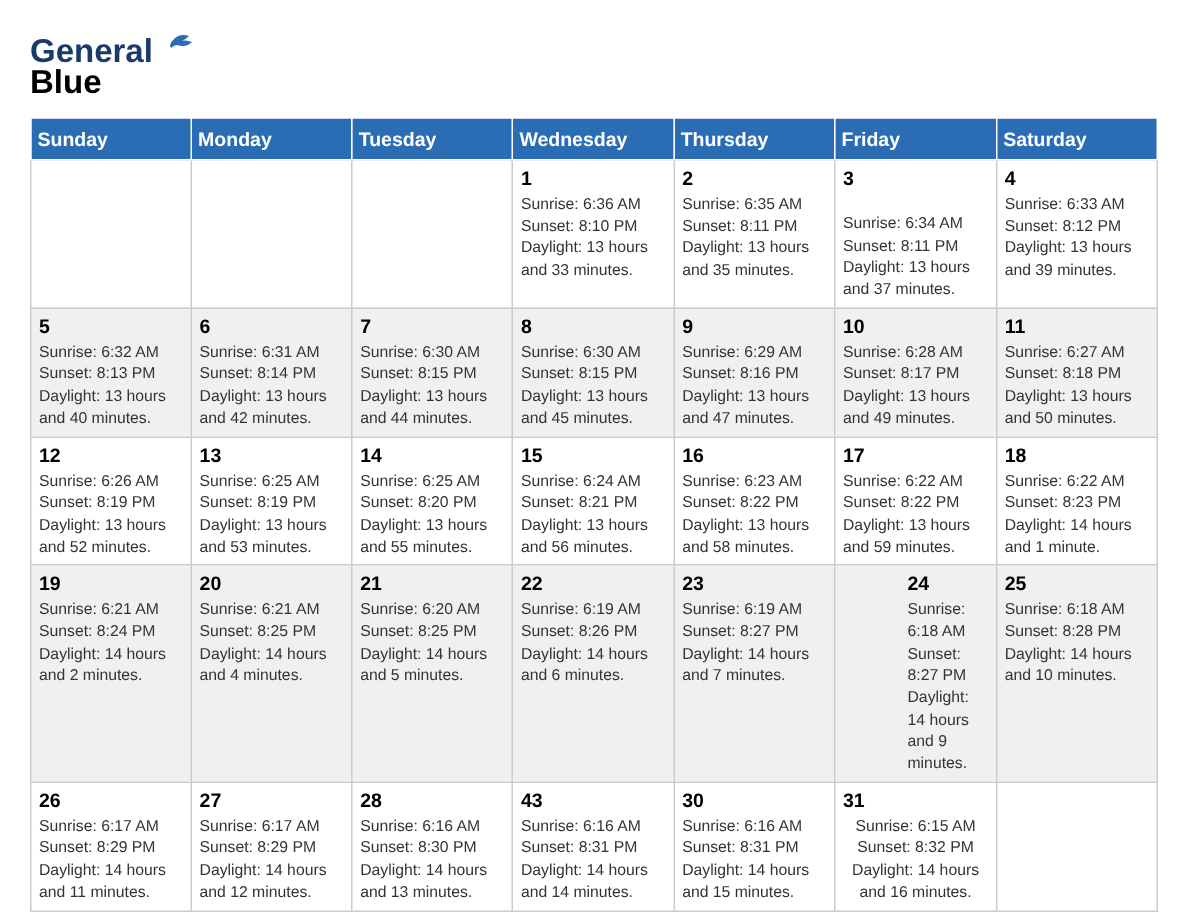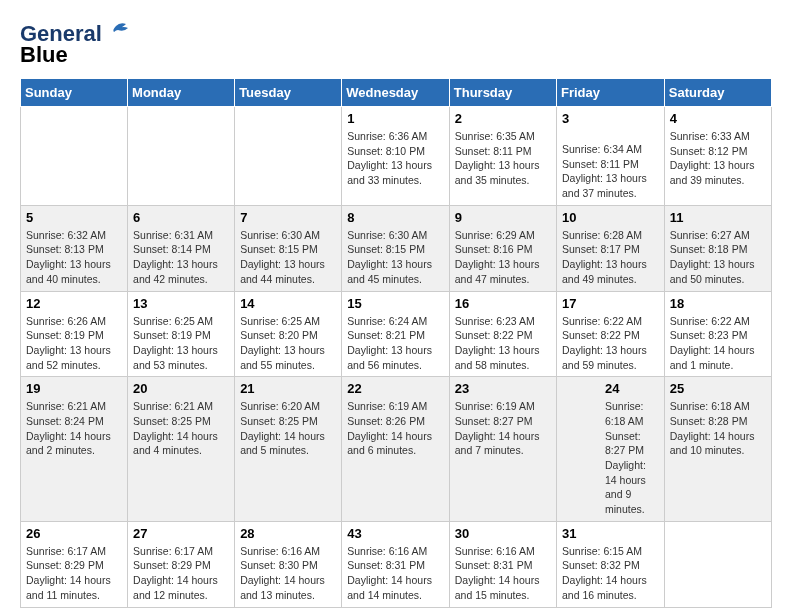--- a/index.html
+++ b/index.html
@@ -323,21 +323,21 @@
         </td>
         <td>
           <div class="day-number">30</div>
           <div class="day-info" style="white-space: pre-line;">Sunrise: 6:16 AM
 Sunset: 8:31 PM
 Daylight: 14 hours
 and 15 minutes.</div>
         </td>
         <td>
           <div class="day-number">31</div>
-          <div class="day-info" style="white-space: pre-line;">Sunrise: 6:15 AM
+          <div class="day-info" style="white-space: pre-line; text-align: center;">Sunrise: 6:15 AM
 Sunset: 8:32 PM
 Daylight: 14 hours
 and 16 minutes.</div>
         </td>
         <td class="empty-cell"></td>
       </tr>
     </tbody>
 </table>
 
 </body></html>

